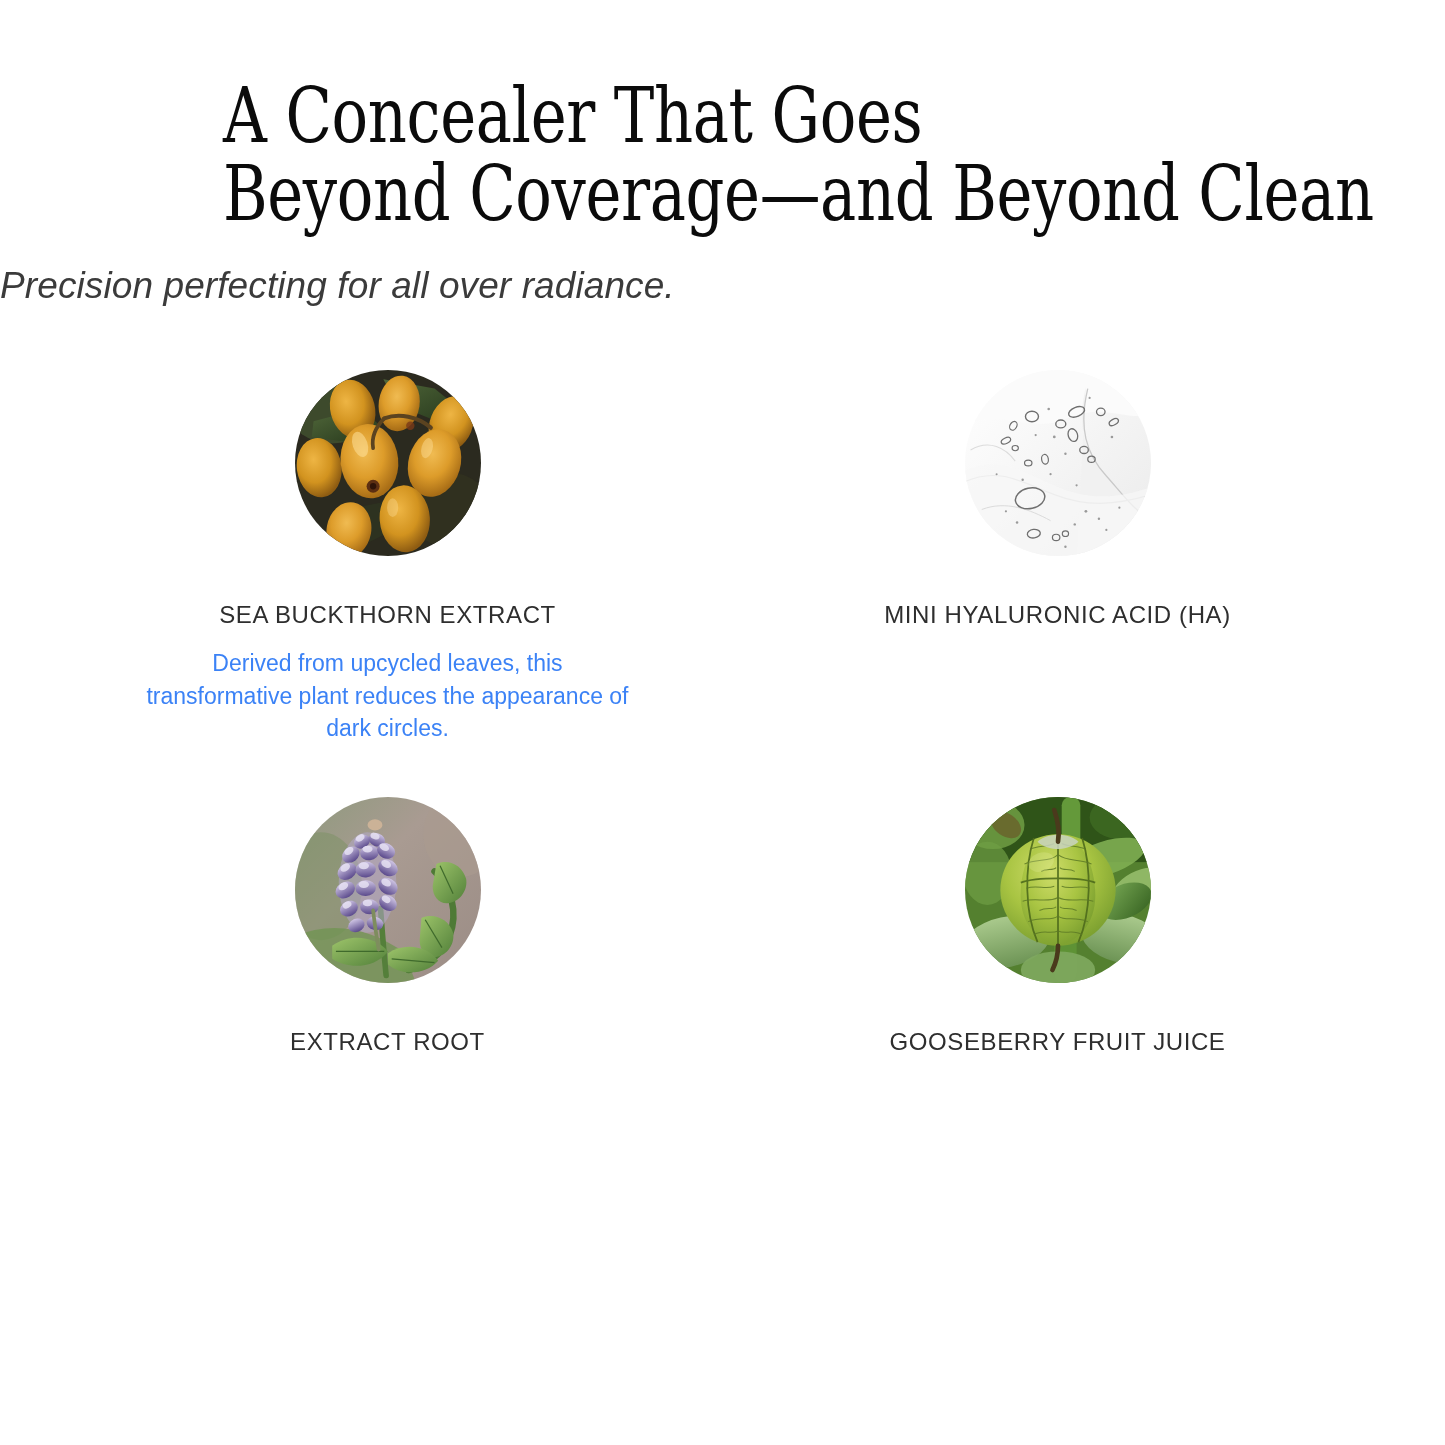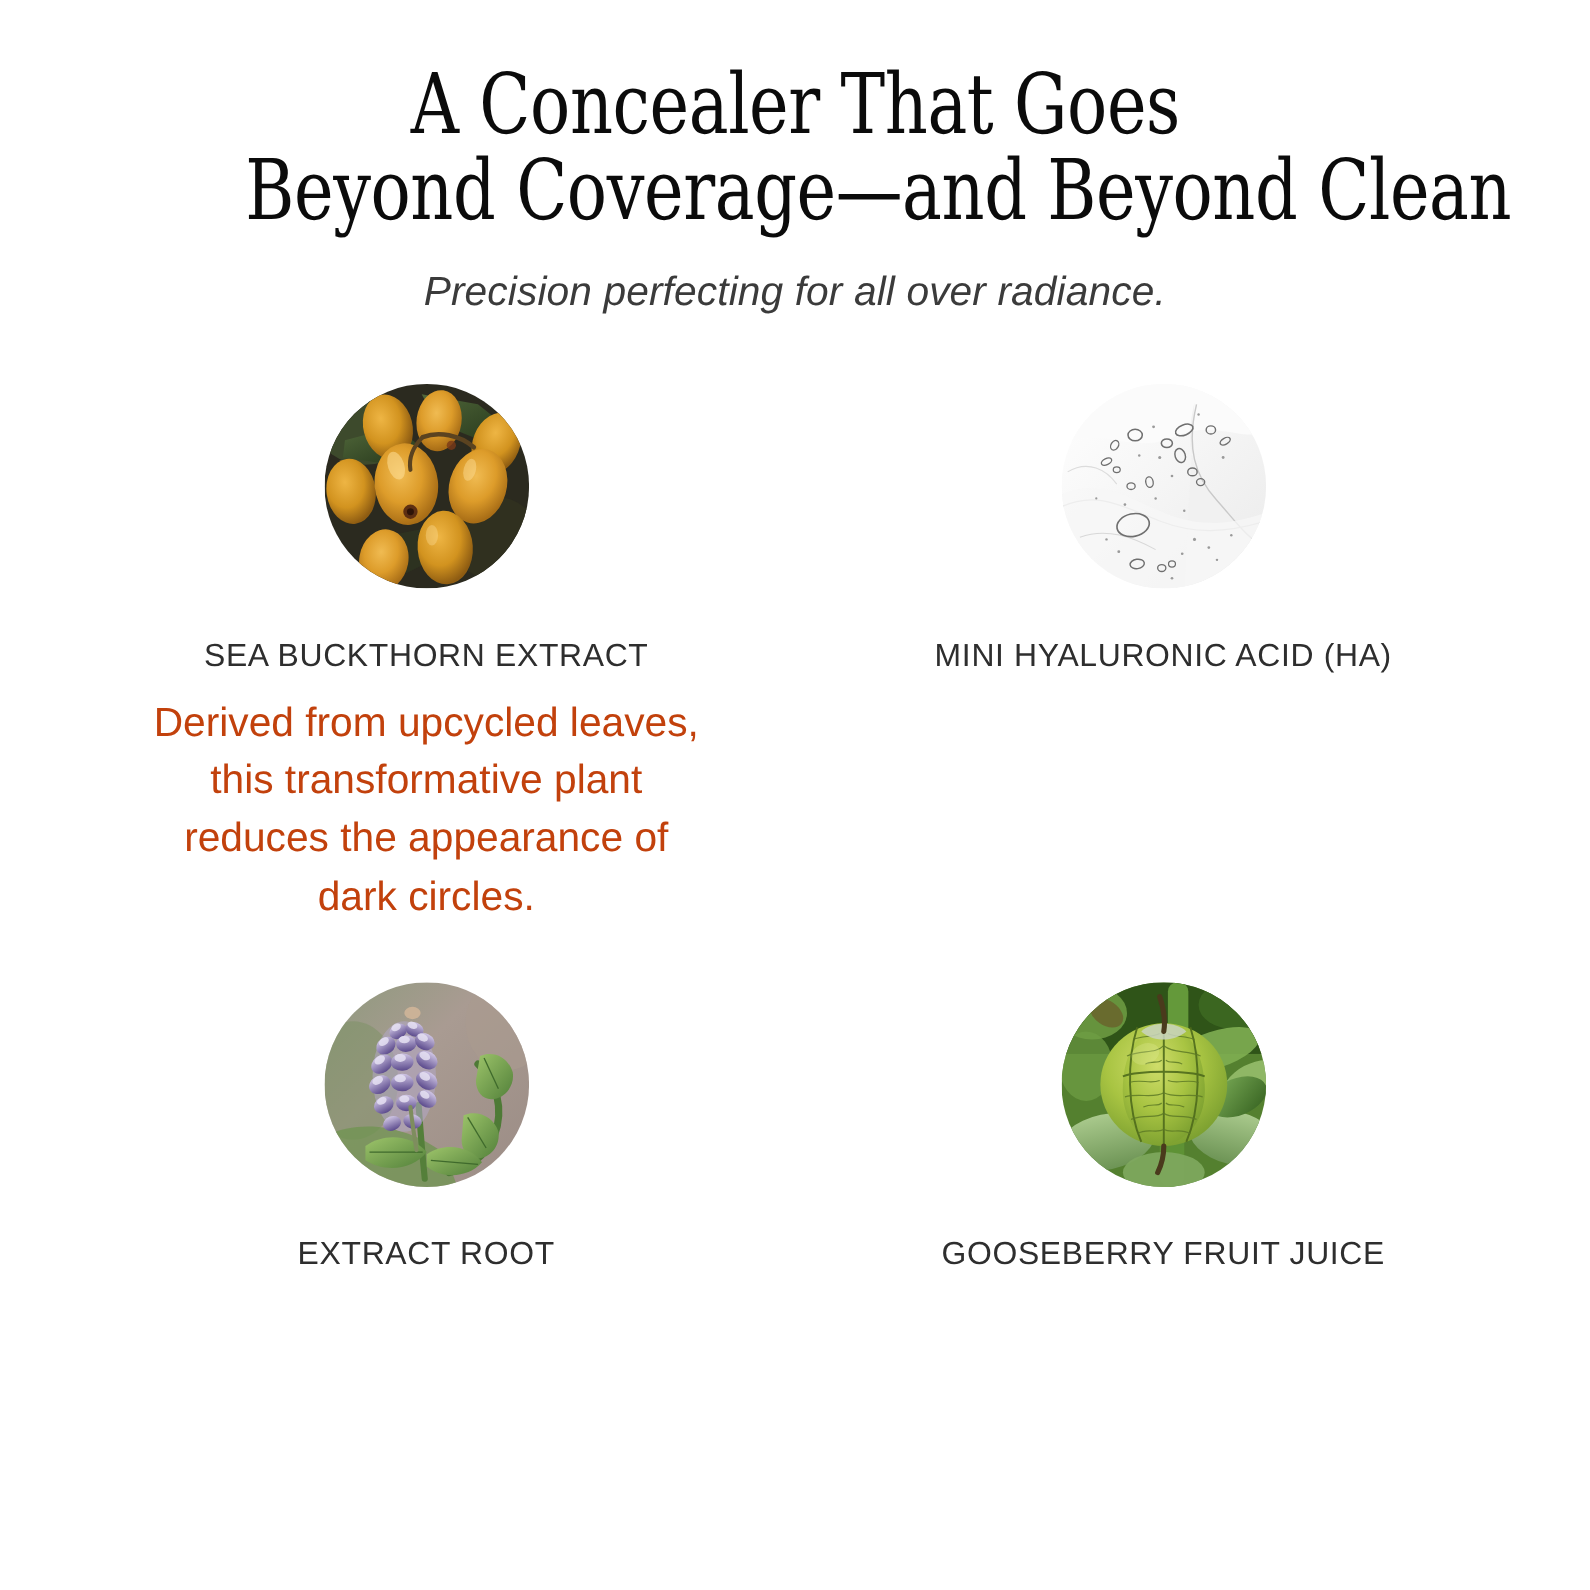--- a/index.html
+++ b/index.html
@@ -18,22 +18,21 @@
   .page {
     position: relative;
     width: 1445px;
     height: 1445px;
     background: #ffffff;
     box-sizing: border-box;
   }
 
   
   .header {
-    padding-top: 56px;
-    text-align: center;
+    padding-top: 77px;
   }
   .title {
     font-family: "DejaVu Serif", "Liberation Serif", serif;
     color: #0b0b0b;
     font-weight: 400;
     font-size: 76px;
     line-height: 1.03;
     letter-spacing: -0.5px;
     margin: 0 auto;
     width: 1250px;
@@ -82,34 +81,34 @@
     height: 186px;
     border-radius: 50%;
     overflow: hidden;
     position: relative;
     flex: none;
   }
   .thumb svg { display: block; width: 100%; height: 100%; }
 
   .card-title {
     font-family: "Liberation Sans", sans-serif;
-    font-size: 29px;
+    font-size: 24px;
     font-weight: 400;
     color: #2e2e2e;
     letter-spacing: 0.6px;
     margin-top: 45px;
     white-space: nowrap;
   }
 
   .card-desc {
     font-family: "Liberation Sans", sans-serif;
-    font-size: 37px;
+    font-size: 23px;
     font-weight: 400;
     line-height: 1.42;
-    color: #c2410c;
+    color: #3b82f6;
     margin-top: 18px;
     max-width: 500px;
   }
   .card-desc.wide { max-width: 535px; }
 </style>
 </head>
 <body>
 
 <div class="page">
 

